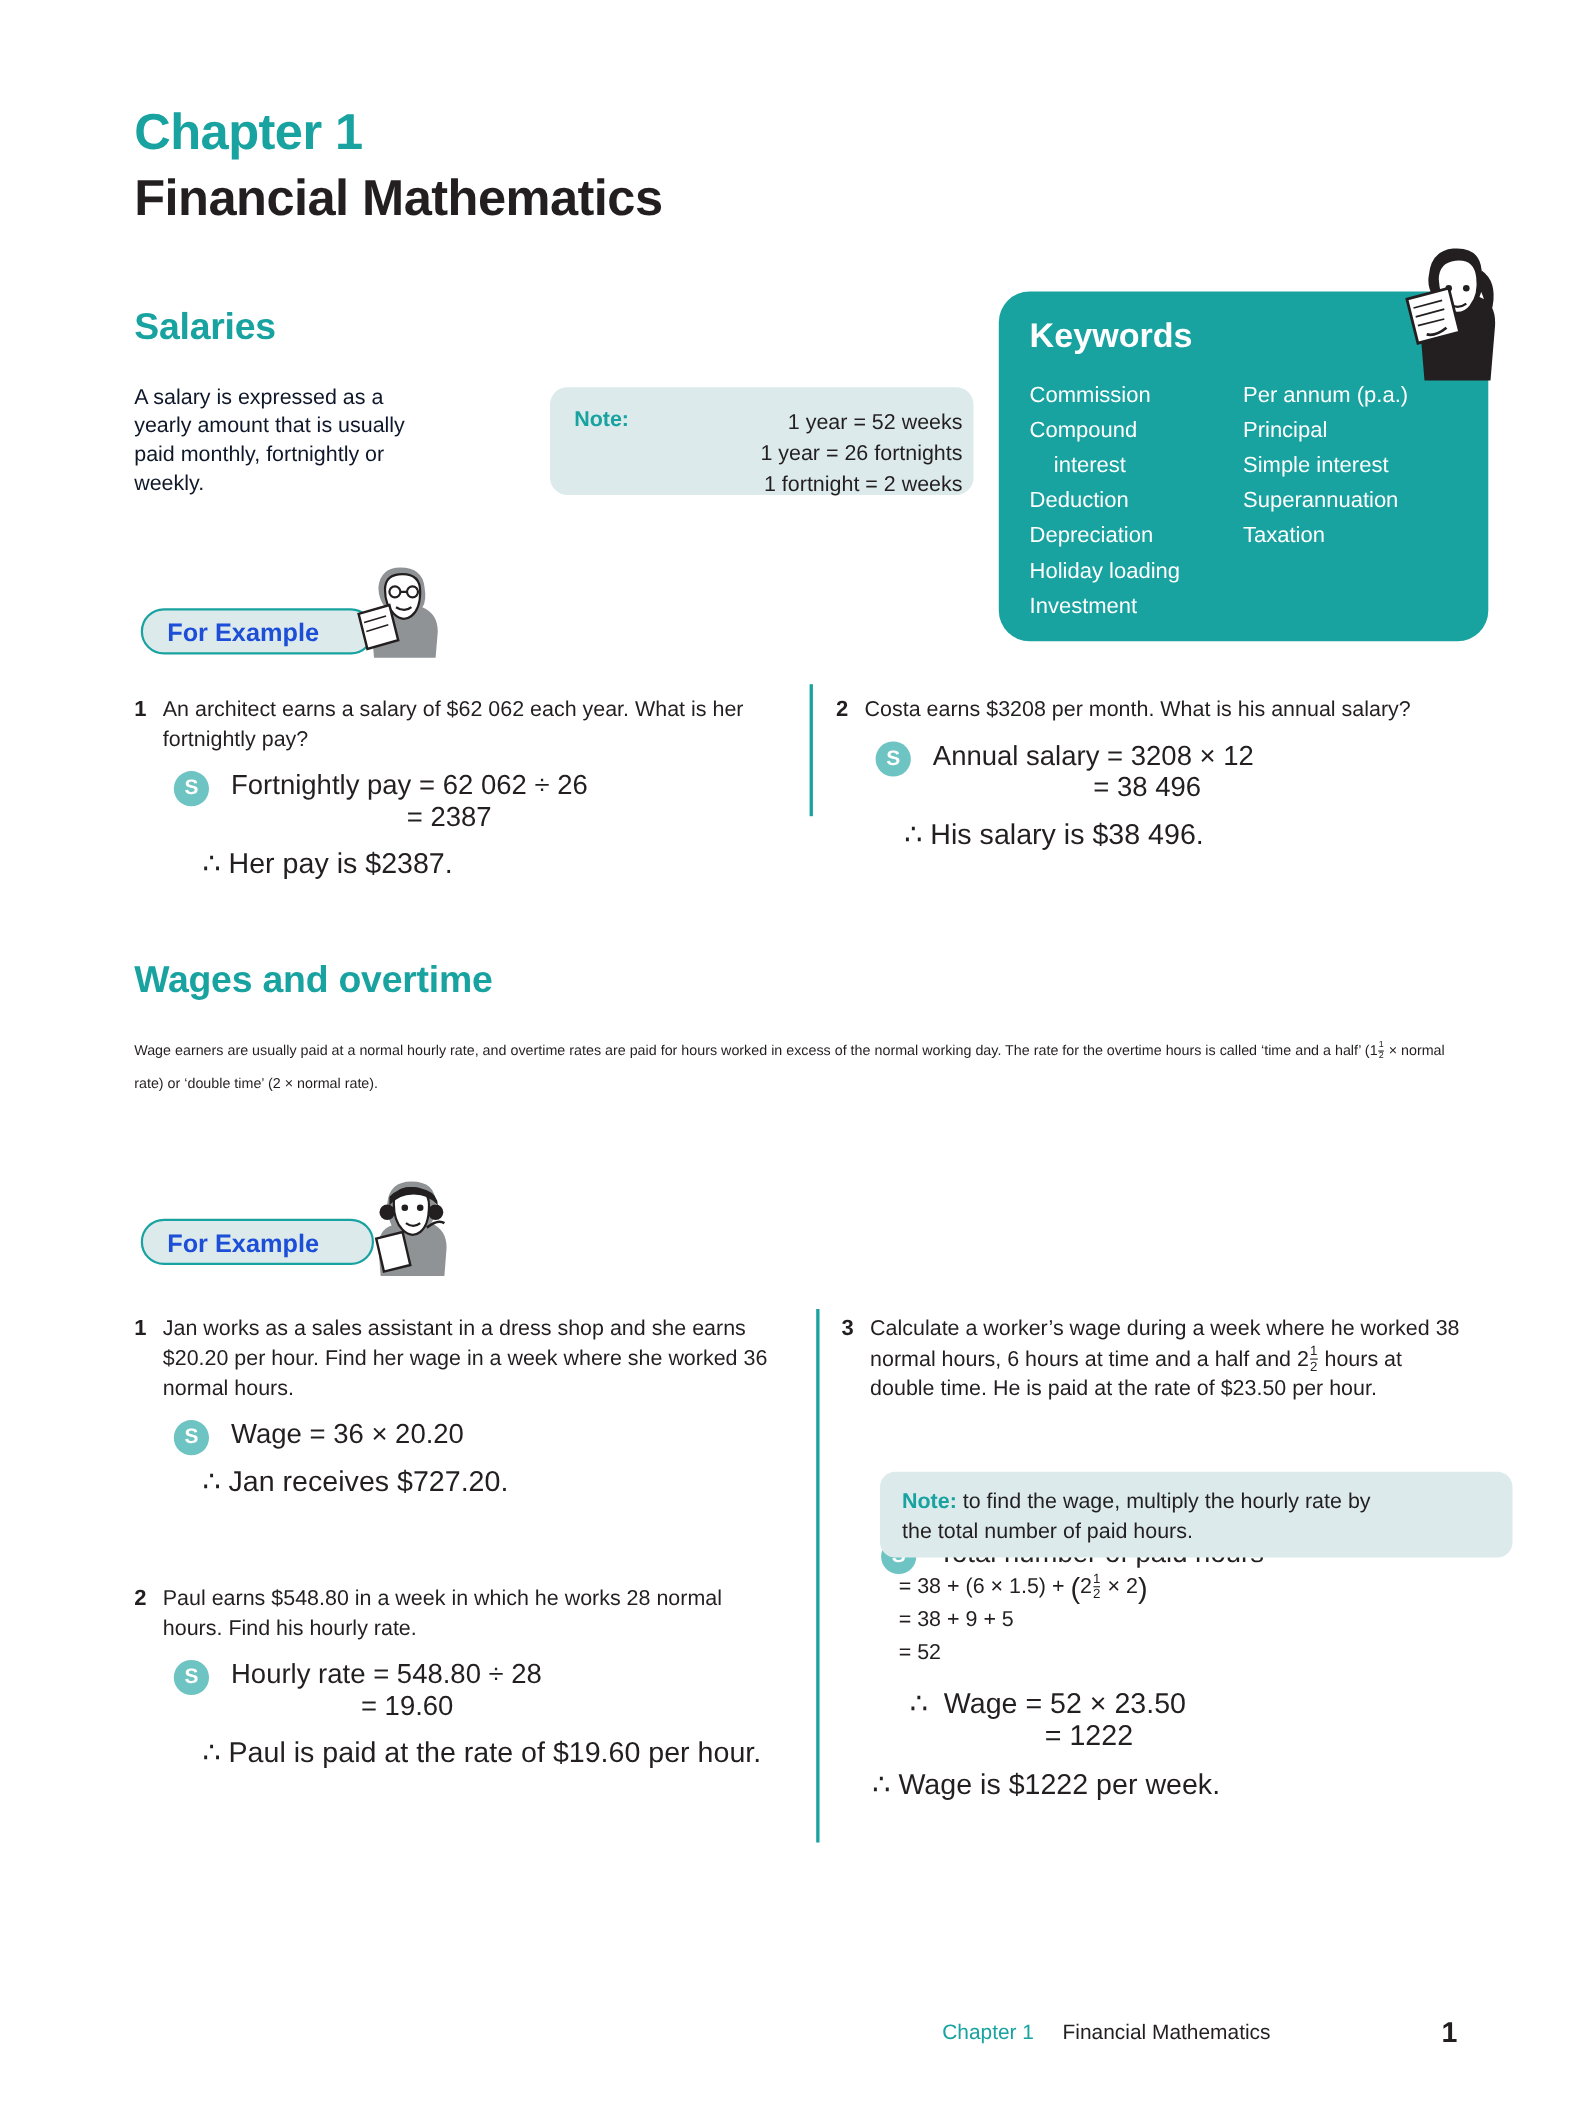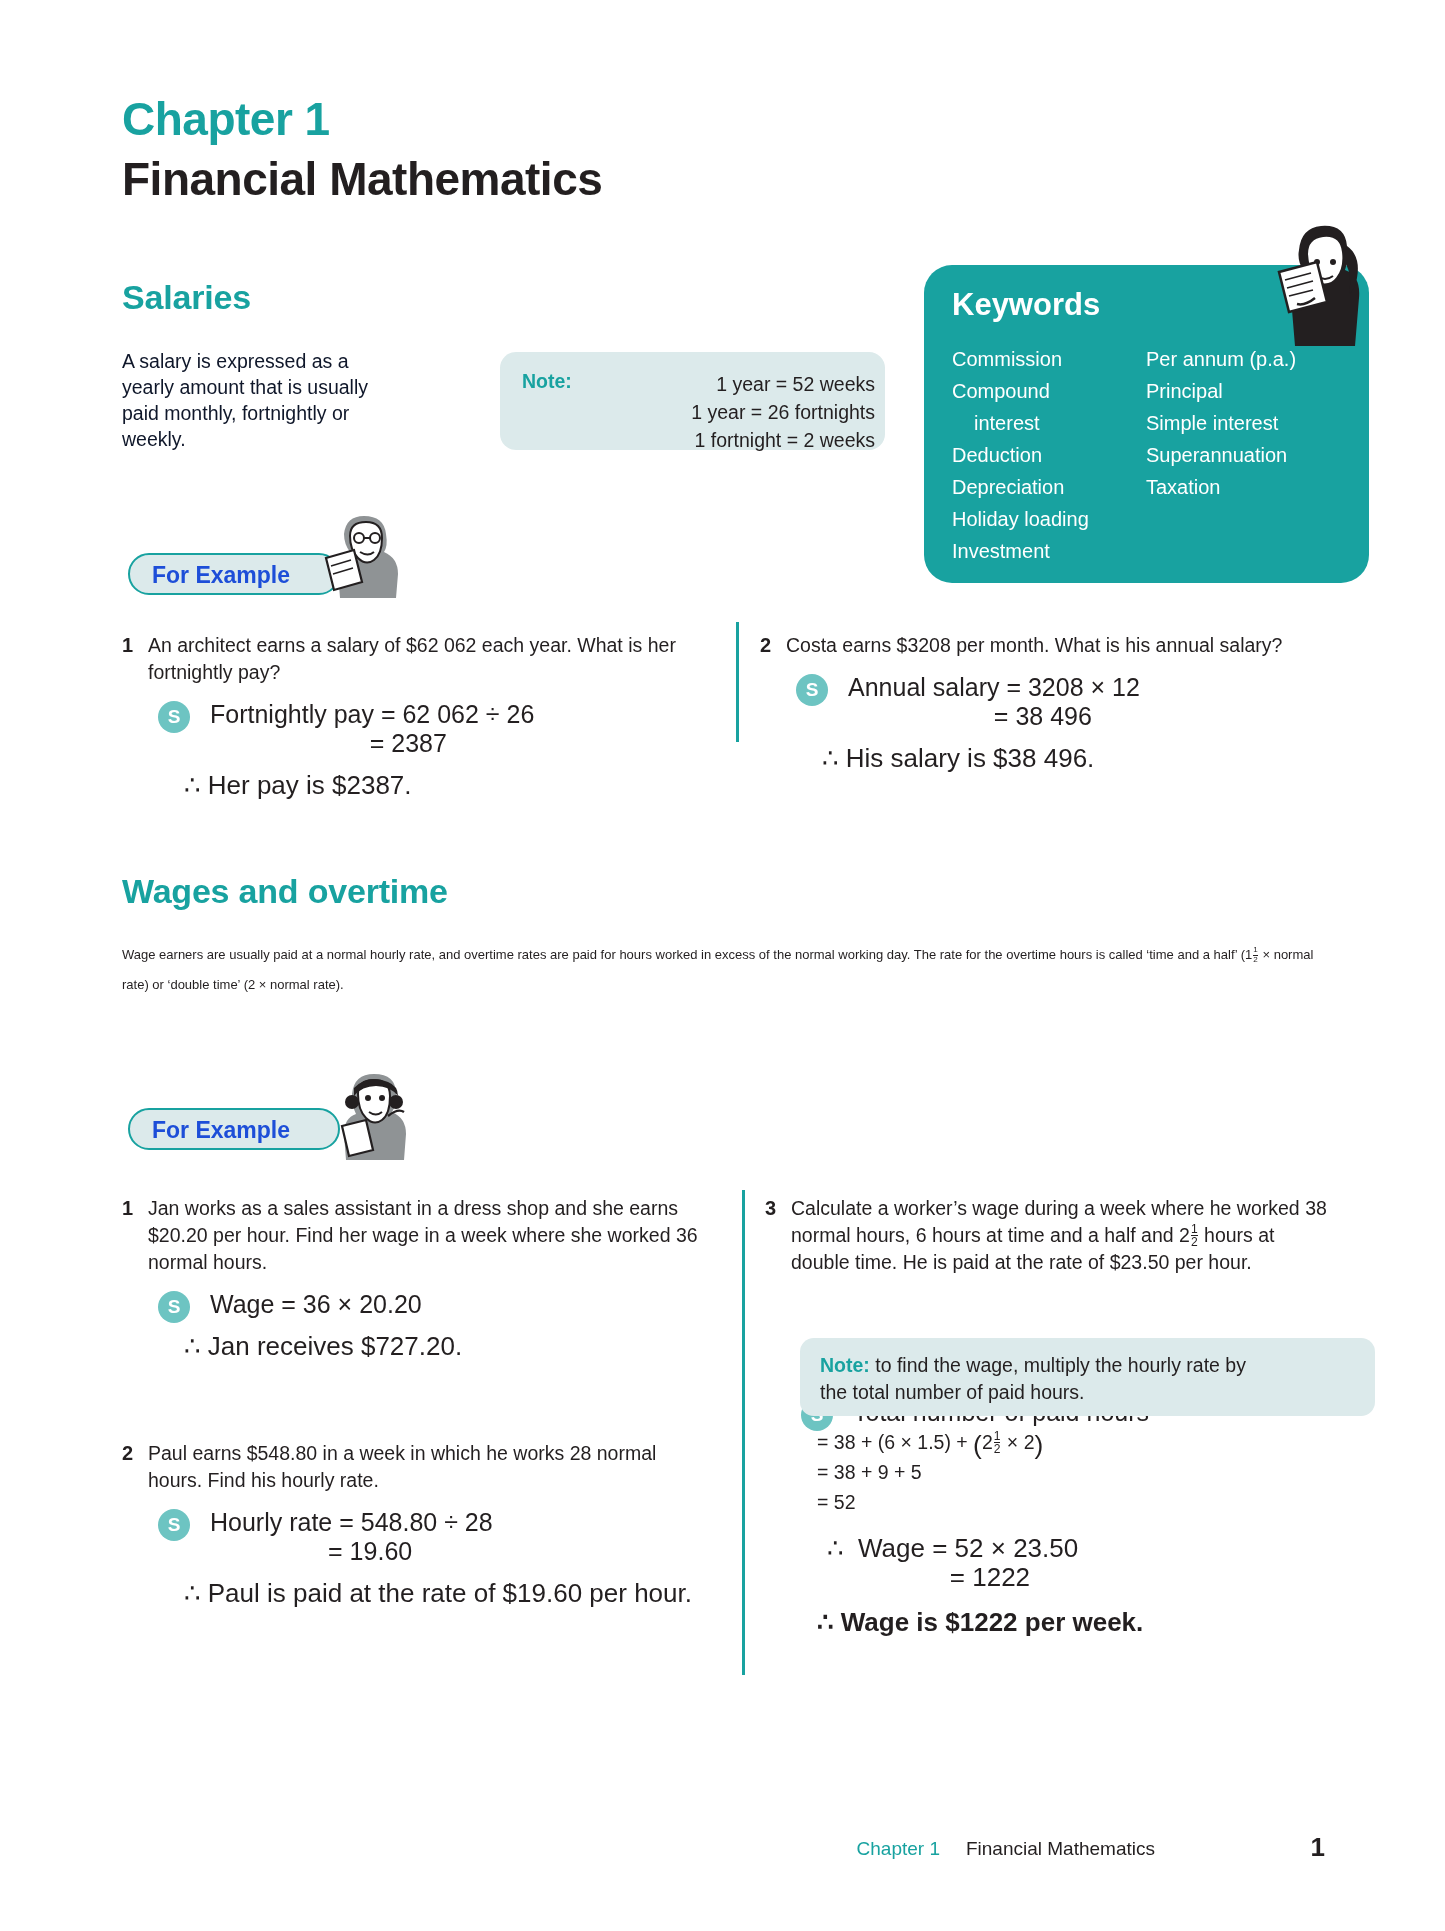--- a/index.html
+++ b/index.html
@@ -95,21 +95,20 @@
   
   #keywords-box {
     position: absolute;
     left: 908px;
     top: 265px;
     width: 445px;
     height: 318px;
     background: #18a2a0;
     border-radius: 28px;
     color: #ffffff;
-    margin-left: 16px;
   }
   #keywords-title {
     position: absolute;
     left: 28px;
     top: 22px;
     font-size: 31px;
     font-weight: bold;
   }
   .kw-col {
     position: absolute;
@@ -437,21 +436,21 @@
     </div>
     <div style="margin-left:52px; font-size:19.5px; line-height:30px;">
       <div>
         <span>= 38 + (6 × 1.5) + </span><span class="bigparen">(</span><span>2</span><span class="frac"><span class="num">1</span><span class="den">2</span></span><span> × 2</span><span class="bigparen">)</span>
       </div>
       <div>= 38 + 9 + 5</div>
       <div>= 52</div>
     </div>
     <div class="concl" style="margin-top:18px; white-space:pre;">∴  Wage = 52 × 23.50</div>
     <div class="concl" style="margin-top:2px; white-space:pre;">                 = 1222</div>
-    <div class="concl" style="margin-left:52px; margin-top:18px;font-weight:bold;">∴  Wage is $1222 per week.</div>
+    <div class="concl" style="margin-left:28px; margin-top:18px;">∴  Wage is $1222 per week.</div>
   </div>
 
   <div id="note-box-inline">
     <div class="inline-note-text">
       <span class="note-label-inline">Note:</span><span> to find the wage, multiply the hourly rate by the total number of paid hours.</span>
     </div>
   </div>
 
   <div id="footer">
     <div id="footer-chapter">Chapter 1</div>

